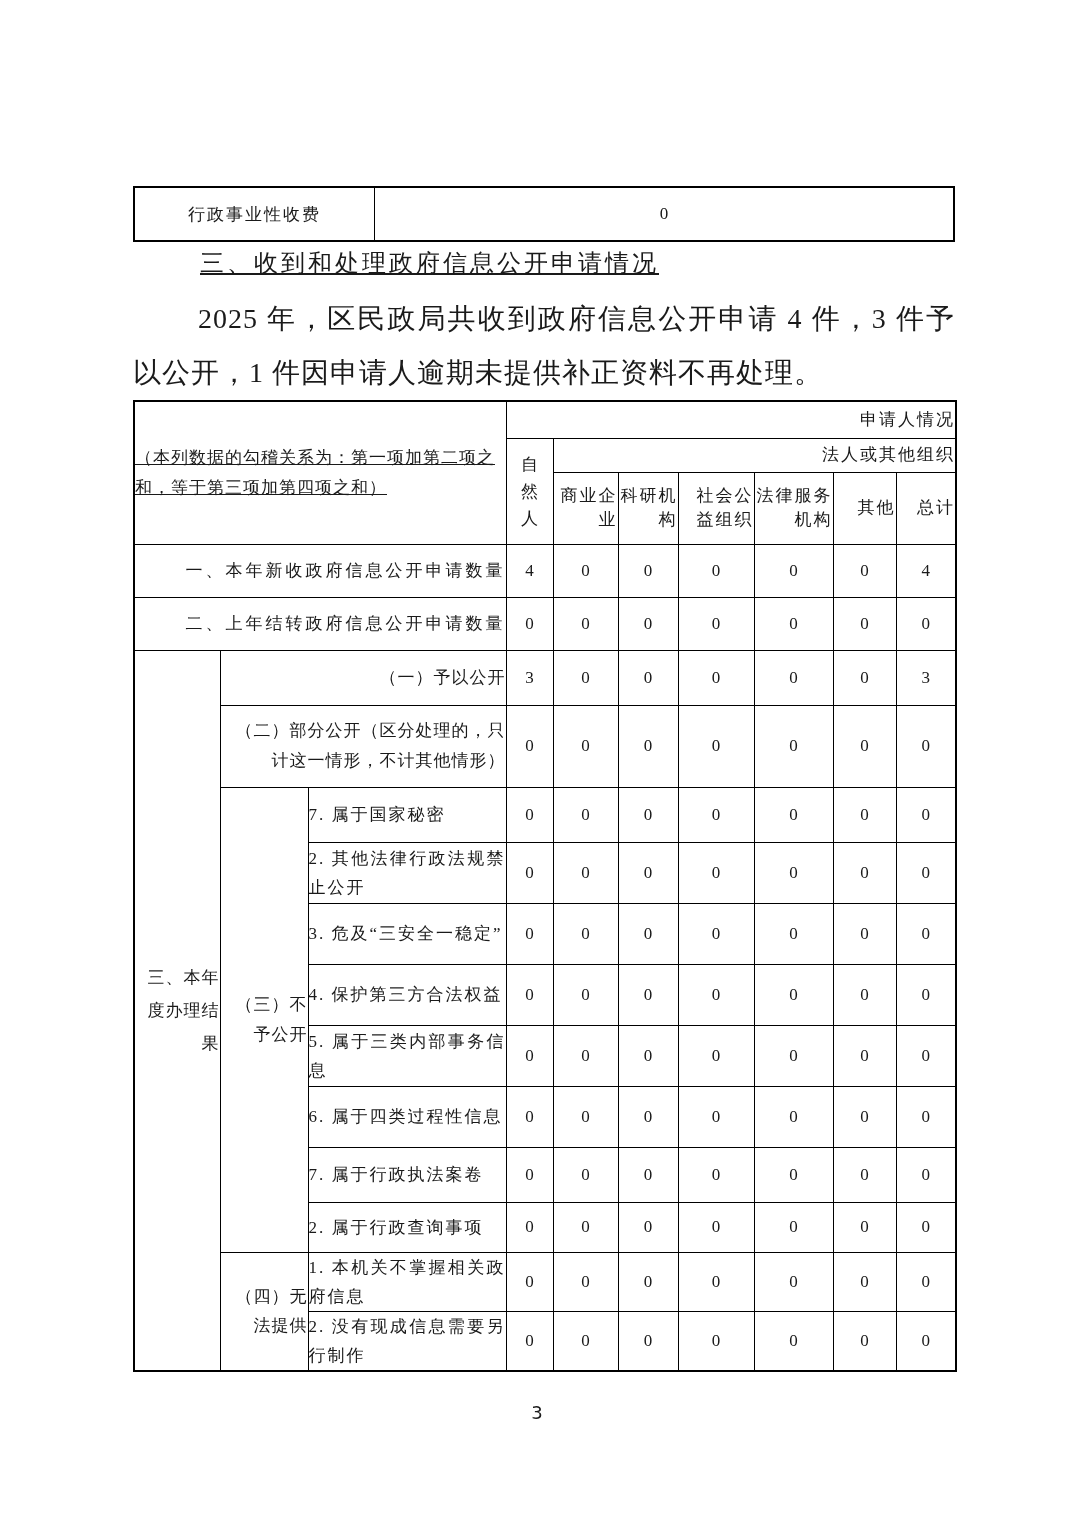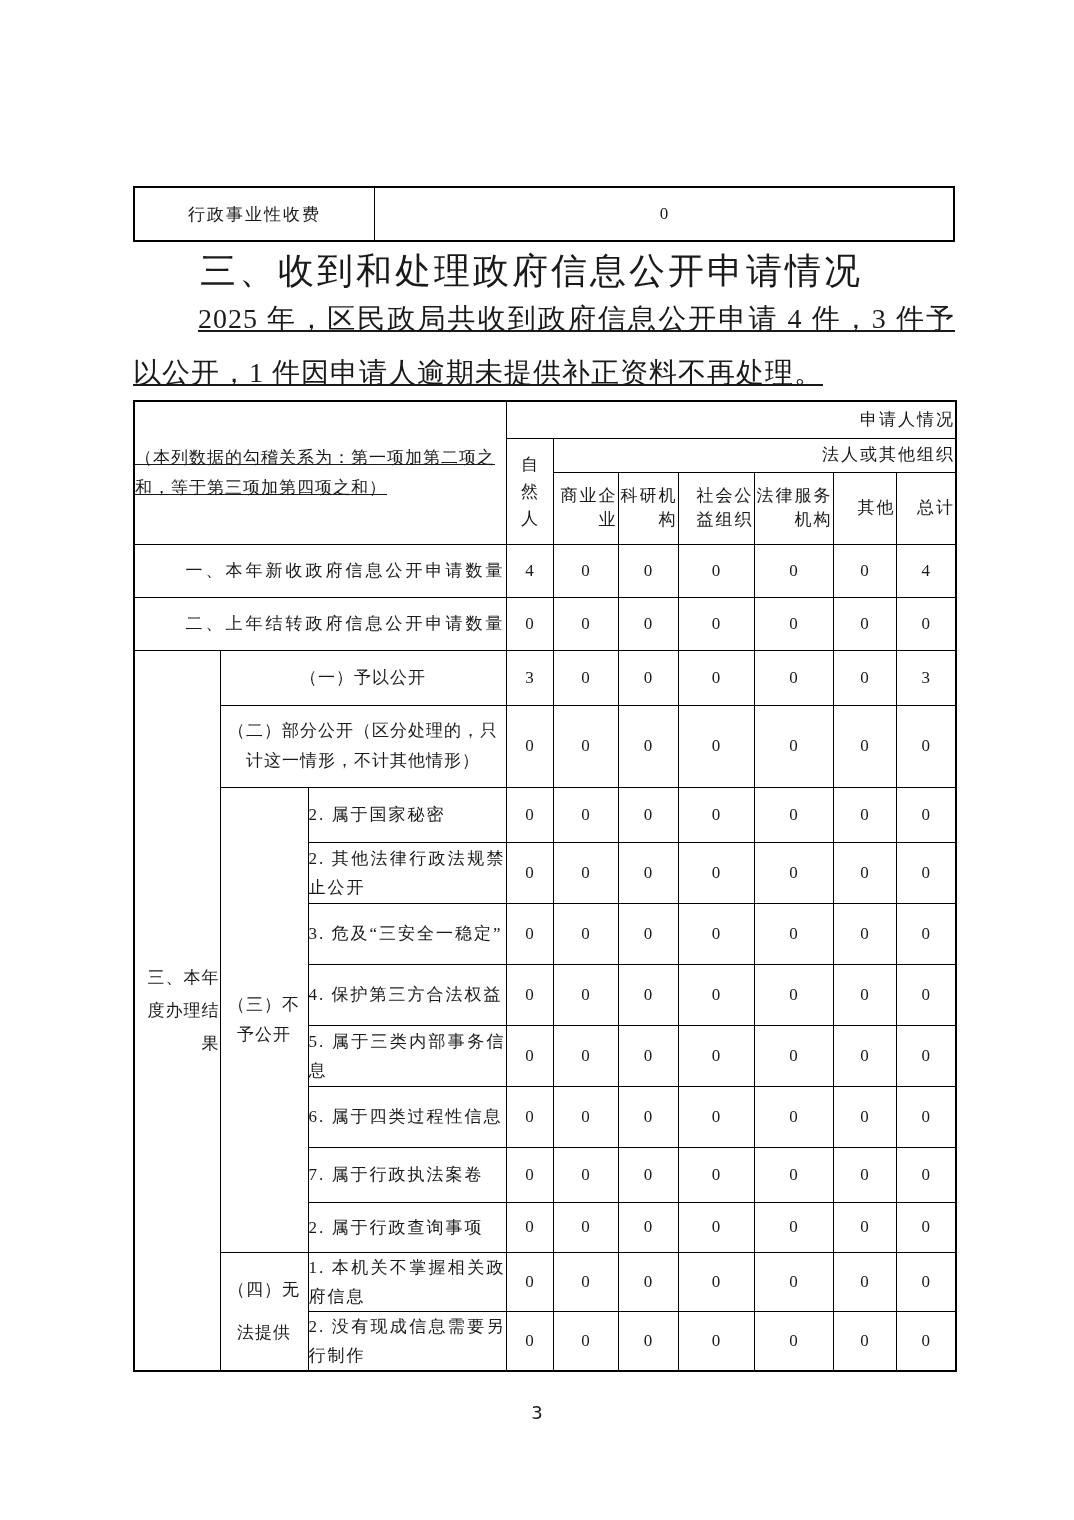--- a/index.html
+++ b/index.html
@@ -18,27 +18,28 @@
     display:flex;align-items:center;justify-content:center;
     font-size:17px;letter-spacing:2px;
   }
   .fee-value{
     flex:1;display:flex;align-items:center;justify-content:center;
     font-size:17px;
   }
   
   .heading{
     position:absolute;left:133px;top:247px;width:822px;
-    font-size:36px;letter-spacing:3px;padding-left:67px;box-sizing:border-box;
+    font-size:24px;letter-spacing:3px;padding-left:67px;box-sizing:border-box;
     white-space:nowrap;
+    text-decoration:underline;
   }
   .para{
     position:absolute;left:133px;top:292px;width:822px;
     font-size:28px;line-height:54px;letter-spacing:1px;
-    text-align:justify;text-indent:65px;text-decoration:underline;
+    text-align:justify;text-indent:65px;
   }
   
   table.main{
     position:absolute;left:133px;top:400px;width:822px;
     border-collapse:collapse;table-layout:fixed;
     border:2px solid #000;
   }
   table.main td{
     border:1px solid #000;vertical-align:middle;
     font-size:17px;padding:0;overflow:hidden;
@@ -48,24 +49,24 @@
     line-height:30px;
     text-decoration:underline;
   }
   td.hdr{text-align:right;letter-spacing:2px;line-height:24px;}
   td.vnat{text-align:center;}
   .vstack{width:19px;margin:12px auto;word-break:break-all;line-height:27px;letter-spacing:0;}
   td.rowlabel{
     text-align:right;padding:2px 8px;font-size:18px;letter-spacing:3px;
   }
   td.grouplabel{
-    text-align:center;padding:2px 5px;font-size:18px;letter-spacing:1px;
+    text-align:right;padding:2px 5px;font-size:18px;letter-spacing:1px;
     line-height:30px;
   }
-  td.grouplabel.spread{line-height:43px;}
+  td.grouplabel.spread{line-height:29px;}
   td.sectionlabel{
     text-align:right;padding:2px 6px;font-size:17px;letter-spacing:1px;
     line-height:33px;
   }
   td.itemlabel{
     text-align:justify;text-justify:inter-ideograph;
     padding:2px 7px;font-size:18px;letter-spacing:2px;line-height:29px;
   }
   td.v{text-align:center;font-size:17px;}
   
@@ -161,21 +162,21 @@
     <td class="v">0</td>
     <td class="v">0</td>
     <td class="v">0</td>
     <td class="v">0</td>
     <td class="v">0</td>
     <td class="v">0</td>
   </tr>
 
   <tr style="height:55px">
     <td class="grouplabel" rowspan="8">（三）不予公开</td>
-    <td class="itemlabel">2. 属于国家秘密</td>
+    <td class="itemlabel">7. 属于国家秘密</td>
     <td class="v">0</td>
     <td class="v">0</td>
     <td class="v">0</td>
     <td class="v">0</td>
     <td class="v">0</td>
     <td class="v">0</td>
     <td class="v">0</td>
   </tr>
   <tr style="height:61px">
     <td class="itemlabel">2. 其他法律行政法规禁止公开</td>

